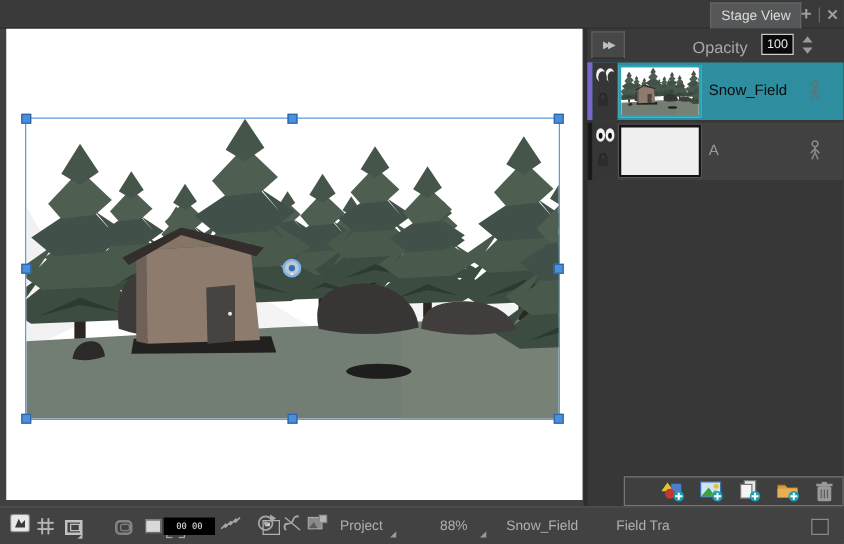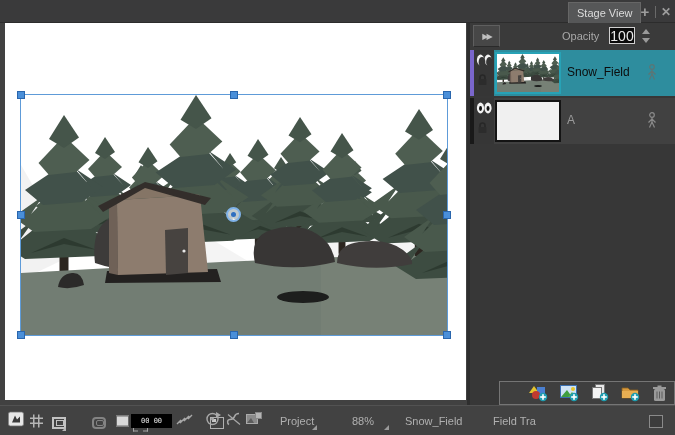--- a/index.html
+++ b/index.html
@@ -37,24 +37,24 @@
                   border-radius:50%; background:#2f6fc0; }
 
   
   .right-panel { position:absolute; left:467px; top:23px; width:208px; height:382px;
                  background:#373737; border-left:3px solid #2e2e2e; }
   .panel-header { position:absolute; left:0; top:0; width:100%; height:27px; background:#3a3a3a; }
   .collapse-btn { position:absolute; left:3px; top:2px; width:27px; height:22px;
                   background:#474747; border:1px solid #5f5f5f; border-bottom-color:#2a2a2a;
                   color:#c0c0c0; font-size:10px; letter-spacing:-2px; text-align:center;
                   line-height:20px; }
-  .opacity-label { position:absolute; left:92px; top:7px; color:#a8a8a8; font-size:11px; }
+  .opacity-label { position:absolute; left:84px; top:7px; color:#a8a8a8; font-size:13px; }
   .opacity-input { position:absolute; left:139px; top:4px; width:26px; height:17px;
                    background:#0a0a0a; border:1px solid #cfcfcf; color:#eaeaea;
-                   font-size:14px; text-align:center; font-family:"Liberation Sans",sans-serif; }
+                   font-size:10px; text-align:center; font-family:"Liberation Sans",sans-serif; }
   .stepper { position:absolute; left:171px; top:5px; width:10px; height:16px; }
   .stepper i { position:absolute; left:1px; width:0; height:0;
                border-left:4px solid transparent; border-right:4px solid transparent; }
   .step-up { top:1px; border-bottom:5px solid #9a9a9a; }
   .step-dn { bottom:1px; border-top:5px solid #9a9a9a; }
 
   .layer-row { position:absolute; left:0; width:205px; height:46px; background:#414141; }
   .layer-row.selected { background:#2e8d9e; }
   .row-strip { position:absolute; left:0; top:0; width:4px; height:46px; background:#191919; }
   .layer-row.selected .row-strip { background:#7a66cc; }
@@ -336,21 +336,21 @@
         </svg>
     </span>
     <span class="bb" style="left:246px">
       <svg width="16" height="14">
           <rect x="0.5" y="2.5" width="11" height="9" fill="#8a8a8a" stroke="#aaa"></rect>
         <polygon points="1,11 5,6 8,11" fill="#5c5c5c"></polygon>
         <rect x="9.5" y="0.5" width="6" height="6" fill="#b5b5b5" stroke="#888"></rect>
         </svg>
     </span>
 
-    <span class="bb bb-text" style="left:280px">Project</span>
+    <span class="bb bb-text" style="left:272px">Project</span>
     <span class="dd-tri" style="left:312px"></span>
     <span class="bb bb-text" style="left:352px">88%</span>
     <span class="dd-tri" style="left:384px"></span>
     <span class="bb bb-text" style="left:405px">Snow_Field</span>
     <span class="bb bb-text" style="left:493px">Field Tra</span>
     <span class="checkbox"></span>
   </div>
 
 </div>
 

